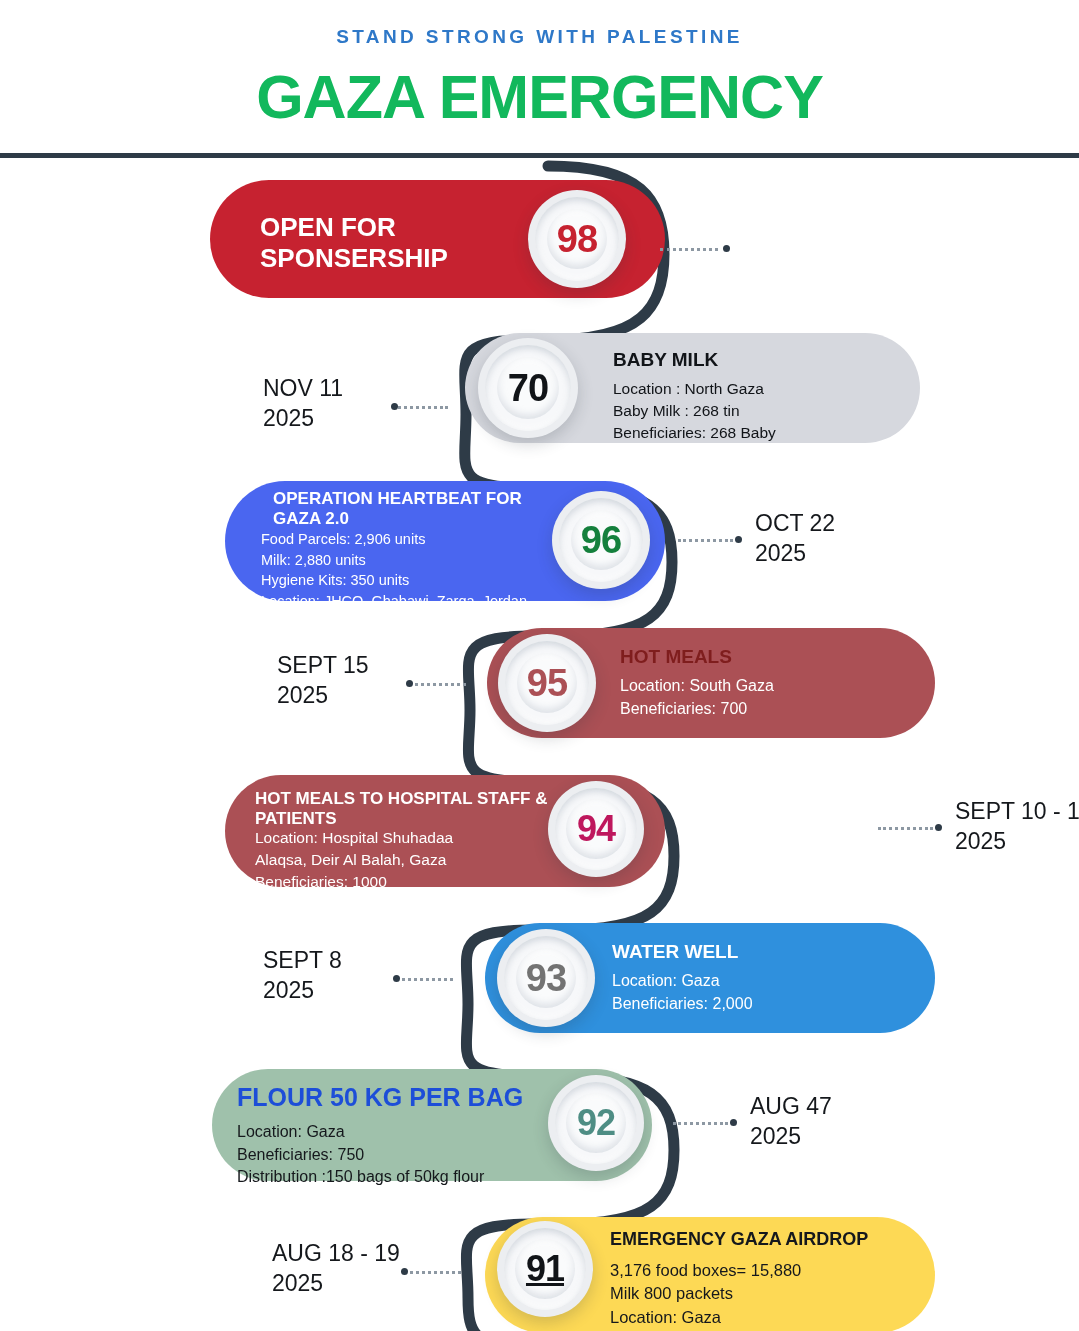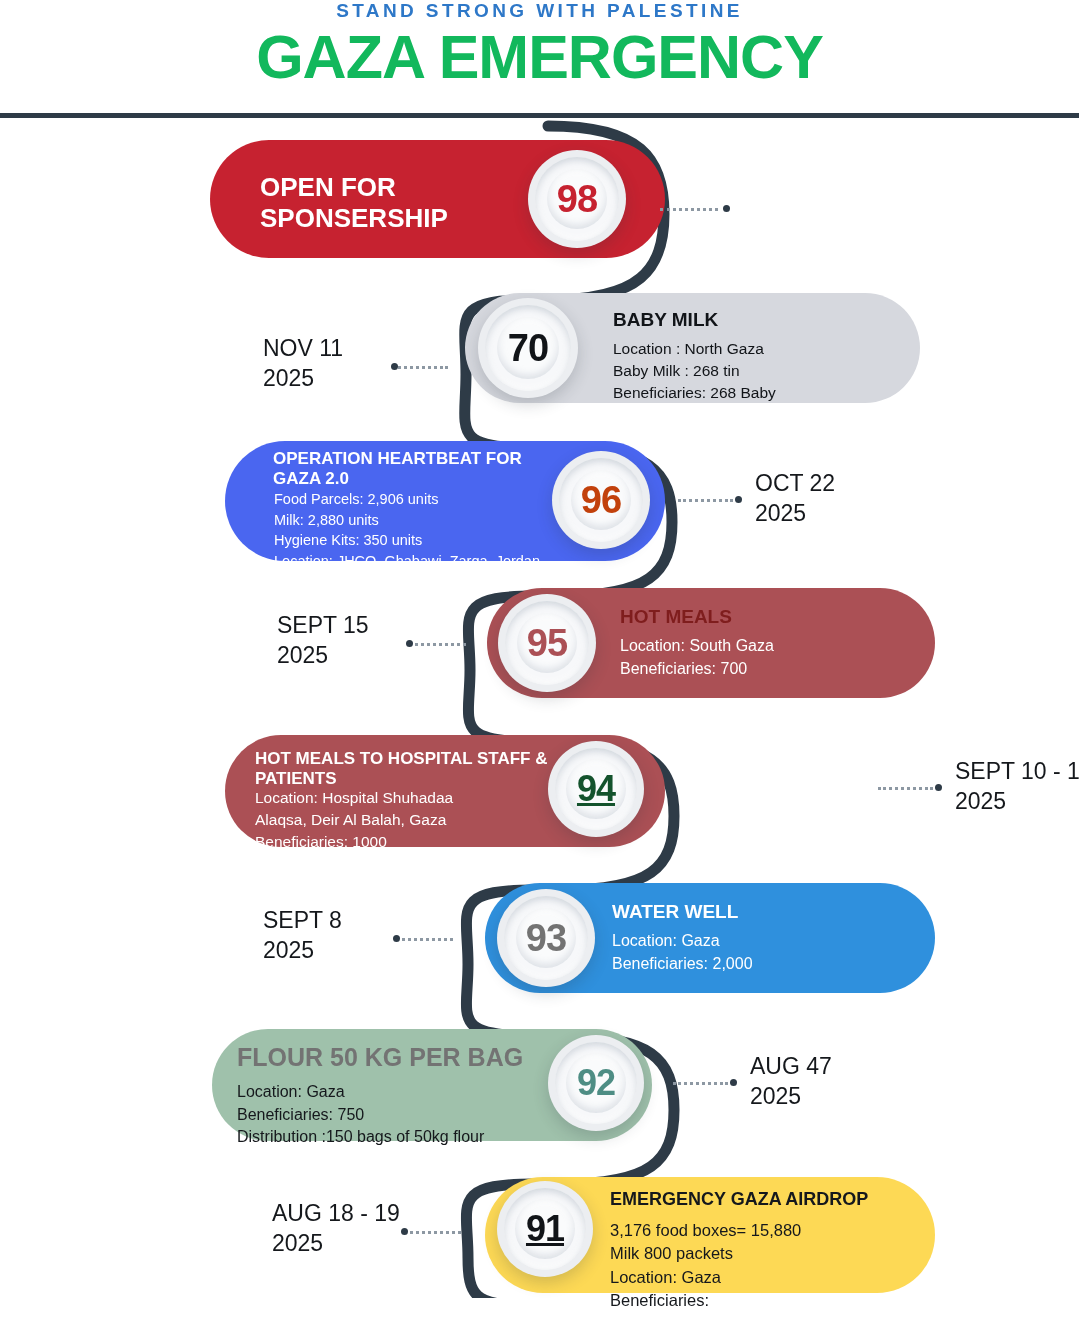--- a/index.html
+++ b/index.html
@@ -8,34 +8,36 @@
     width: 1079px;
     height: 1331px;
     background: #ffffff;
     font-family: "Liberation Sans", sans-serif;
     overflow: hidden;
     position: relative;
   }
 
   
   .header {
+    padding-top: 26px;
     text-align: center;
   }
   .kicker {
     font-size: 19px;
     font-weight: bold;
     letter-spacing: 3.4px;
     color: #2E78C8;
     text-transform: uppercase;
   }
   .main-title {
     font-size: 61px;
     font-weight: bold;
     letter-spacing: -1px;
     color: #12B85C;
+    margin-top: 14px;
     text-transform: uppercase;
   }
   .header-rule {
     margin-top: 21px;
     height: 5px;
     background: #2E3B47;
     width: 100%;
   }
 
   
@@ -189,32 +191,32 @@
         <div class="ring2"></div>
         <div class="num" style="font-size: 38px; color: rgb(17, 20, 24);">70</div>
       </div>
       <div class="connector" style="left: 393px; top: 248px; width: 55px;"></div>
       <div class="connector-dot" style="left: 391px; top: 245px;"></div>
       <div class="date-label" style="left: 263px; top: 215px;">
         <div>NOV 11</div>
         <div>2025</div>
       </div>
       <div class="capsule" style="left: 225px; top: 323px; width: 440px; height: 120px; background: rgb(74, 102, 240); z-index: 2;"></div>
-      <div class="card-lines" style="position: absolute; left: 274px; top: 371px; font-size: 14.5px; color: rgb(255, 255, 255); z-index: 3;">
+      <div class="card-lines" style="position: absolute; left: 261px; top: 371px; font-size: 14.5px; color: rgb(255, 255, 255); z-index: 3;">
         <div>Food Parcels: 2,906 units</div>
         <div>Milk: 2,880 units</div>
         <div>Hygiene Kits: 350 units</div>
         <div>Location: JHCO, Ghabawi, Zarqa. Jordan</div>
         <div>Beneficiaries: 19,160</div>
       </div>
       <div class="card-title" style="position: absolute; left: 273px; top: 331px; width: 290px; font-size: 17px; color: rgb(255, 255, 255); z-index: 3;">OPERATION HEARTBEAT FOR GAZA 2.0</div>
       <div class="badge" style="left: 552px; top: 333px; width: 98px; height: 98px;">
         <div class="ring1"></div>
         <div class="ring2"></div>
-        <div class="num" style="font-size: 38px; color: #c2410c;">96</div>
+        <div class="num" style="font-size: 38px; color: #15803d;">96</div>
       </div>
       <div class="connector" style="left: 678px; top: 381px; width: 55px;"></div>
       <div class="connector-dot" style="left: 735px; top: 378px;"></div>
       <div class="date-label" style="left: 755px; top: 350px;">
         <div>OCT 22</div>
         <div>2025</div>
       </div>
       <div class="capsule" style="left: 487px; top: 470px; width: 448px; height: 110px; background: rgb(171, 80, 85); z-index: 2;"></div>
       <div class="card-lines" style="position: absolute; left: 620px; top: 517px; font-size: 16px; color: rgb(255, 255, 255); z-index: 3;">
         <div>Location: South Gaza</div>
@@ -235,21 +237,21 @@
       <div class="capsule" style="left: 225px; top: 617px; width: 440px; height: 112px; background: rgb(171, 80, 85); z-index: 2;"></div>
       <div class="card-lines" style="position: absolute; left: 255px; top: 669px; font-size: 15.5px; color: rgb(255, 255, 255); z-index: 3;">
         <div>Location: Hospital Shuhadaa</div>
         <div>Alaqsa, Deir Al Balah, Gaza</div>
         <div>Beneficiaries: 1000</div>
       </div>
       <div class="card-title" style="position: absolute; left: 255px; top: 631px; width: 310px; font-size: 17px; color: rgb(255, 255, 255); z-index: 3;">HOT MEALS TO HOSPITAL STAFF &amp; PATIENTS</div>
       <div class="badge" style="left: 548px; top: 623px; width: 96px; height: 96px;">
         <div class="ring1"></div>
         <div class="ring2"></div>
-        <div class="num" style="font-size: 36px; color: #14532d; text-decoration: underline;">94</div>
+        <div class="num" style="font-size: 36px; color: #be185d;">94</div>
       </div>
       <div class="connector" style="left: 878px; top: 669px; width: 55px;"></div>
       <div class="connector-dot" style="left: 935px; top: 666px;"></div>
       <div class="date-label" style="left: 955px; top: 638px;">
         <div>SEPT 10 - 15</div>
         <div>2025</div>
       </div>
       <div class="capsule" style="left: 485px; top: 765px; width: 450px; height: 110px; background: rgb(47, 144, 221); z-index: 2;"></div>
       <div class="card-lines" style="position: absolute; left: 612px; top: 812px; font-size: 16px; color: rgb(255, 255, 255); z-index: 3;">
         <div>Location: Gaza</div>
@@ -266,21 +268,21 @@
       <div class="date-label" style="left: 263px; top: 787px;">
         <div>SEPT 8</div>
         <div>2025</div>
       </div>
       <div class="capsule" style="left: 212px; top: 911px; width: 440px; height: 112px; background: rgb(159, 193, 171); z-index: 2;"></div>
       <div class="card-lines" style="position: absolute; left: 237px; top: 963px; font-size: 16px; color: rgb(21, 24, 28); z-index: 3;">
         <div>Location: Gaza</div>
         <div>Beneficiaries: 750</div>
         <div>Distribution :150 bags of 50kg flour</div>
       </div>
-      <div class="card-title" style="position: absolute; left: 237px; top: 925px; width: 340px; font-size: 25px; color: #737373; z-index: 3;">FLOUR 50 KG PER BAG</div>
+      <div class="card-title" style="position: absolute; left: 237px; top: 925px; width: 340px; font-size: 25px; color: #1d4ed8; z-index: 3;">FLOUR 50 KG PER BAG</div>
       <div class="badge" style="left: 548px; top: 917px; width: 96px; height: 96px;">
         <div class="ring1"></div>
         <div class="ring2"></div>
         <div class="num" style="font-size: 36px; color: rgb(78, 141, 132);">92</div>
       </div>
       <div class="connector" style="left: 673px; top: 964px; width: 55px;"></div>
       <div class="connector-dot" style="left: 730px; top: 961px;"></div>
       <div class="date-label" style="left: 750px; top: 933px;">
         <div>AUG 47</div>
         <div>2025</div>

